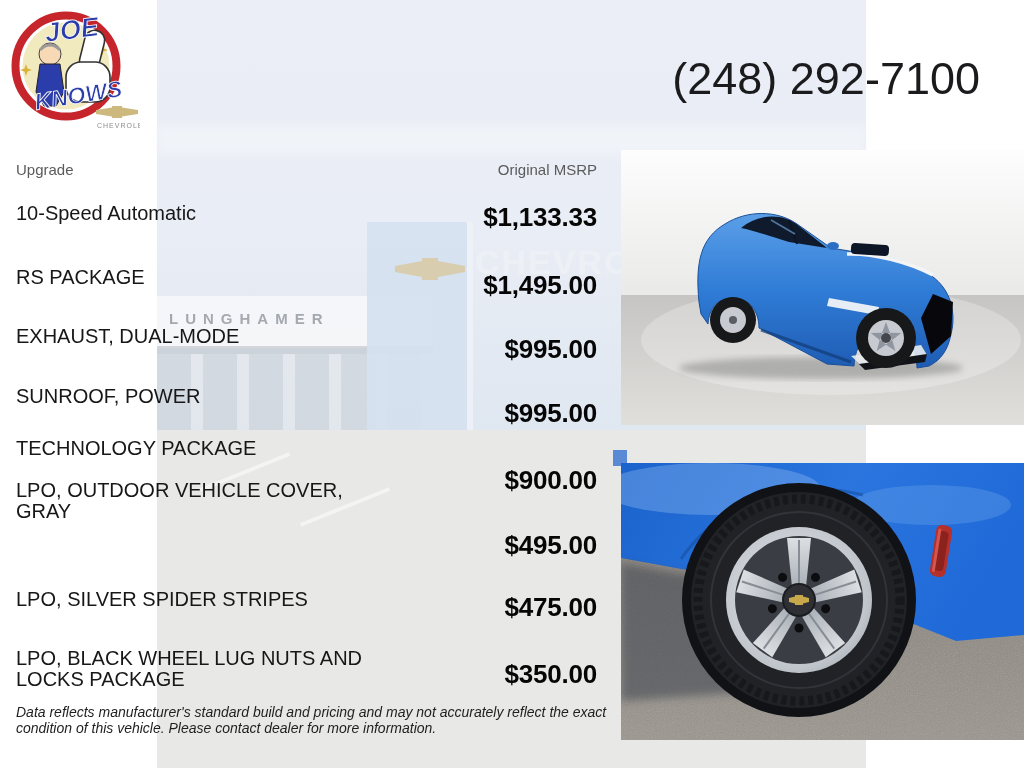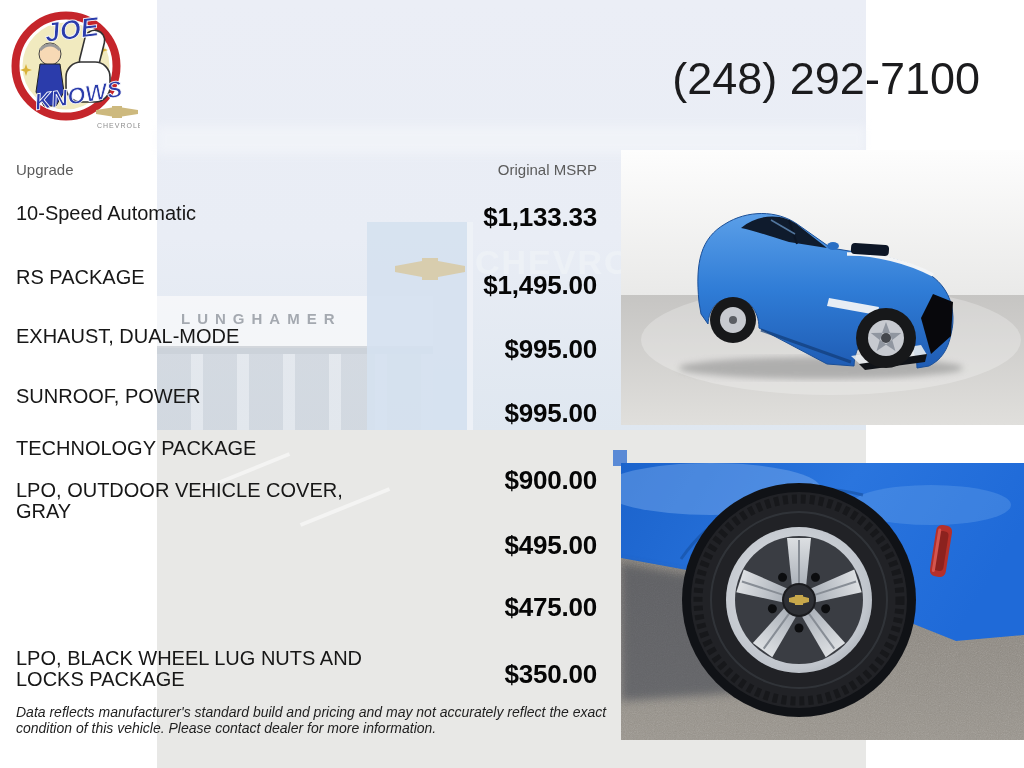--- a/index.html
+++ b/index.html
@@ -9,21 +9,21 @@
     font-family:"Liberation Sans","DejaVu Sans",sans-serif;
     -webkit-font-smoothing:antialiased;
   }
   .abs{position:absolute;}
   
   .bg-band{left:157px;top:0;width:709px;height:768px;pointer-events:none;}
   .sky{left:0;top:0;width:709px;height:432px;
        background:linear-gradient(#ebeef6 0%,#e9edf5 55%,#dfe7f0 100%);}
   .cloud{left:0;top:126px;width:709px;height:28px;background:#f6f8fb;opacity:.55;filter:blur(4px);}
   .bldg{left:0;top:296px;width:276px;height:52px;background:#f7f8f9;opacity:.85;}
-  .lunghamer{left:24px;top:310px;font-size:15px;font-weight:bold;letter-spacing:7px;
+  .lunghamer{left:12px;top:310px;font-size:15px;font-weight:bold;letter-spacing:7px;
              color:#979ca4;opacity:.85;}
   .canopy{left:0;top:346px;width:276px;height:8px;background:#bcc3ca;opacity:.6;}
   .glass{left:0;top:354px;width:276px;height:78px;opacity:.6;
          background:repeating-linear-gradient(90deg,#c9cfd6 0 34px,#e4e7eb 34px 46px);}
   .tower{left:210px;top:222px;width:100px;height:240px;background:#d5e1ef;opacity:.9;}
   .tower-edge{left:310px;top:222px;width:6px;height:240px;background:#eef2f7;opacity:.9;}
   .chev-sign{left:318px;top:243px;font-size:34px;font-weight:bold;letter-spacing:2px;
              color:#eef2f7;opacity:.9;white-space:nowrap;}
   .pavement{left:0;top:430px;width:709px;height:338px;background:#e8e8e6;}
   .pline{width:96px;height:4px;background:#ffffff;opacity:.5;}
@@ -106,20 +106,21 @@
 
   <div class="abs row-label" style="top:386px">SUNROOF, POWER</div>
   <div class="abs row-price" style="top:399px">$995.00</div>
 
   <div class="abs row-label" style="top:438px">TECHNOLOGY PACKAGE</div>
   <div class="abs row-price" style="top:466px">$900.00</div>
 
   <div class="abs row-label" style="top:480px">LPO, OUTDOOR VEHICLE COVER, GRAY</div>
   <div class="abs row-price" style="top:531px">$495.00</div>
 
+  <div class="abs row-label" style="top:589px">LPO, SILVER SPIDER STRIPES</div>
   <div class="abs row-price" style="top:593px">$475.00</div>
 
   <div class="abs row-label" style="top:648px">LPO, BLACK WHEEL LUG NUTS AND LOCKS PACKAGE</div>
   <div class="abs row-price" style="top:660px">$350.00</div>
 
   <div class="abs disclaimer">Data reflects manufacturer's standard build and pricing and may not accurately reflect the exact condition of this vehicle. Please contact dealer for more information.</div>
 </div>
 
 <div class="abs photo photo-hero">
   <svg width="403" height="275" viewBox="0 0 403 275">

